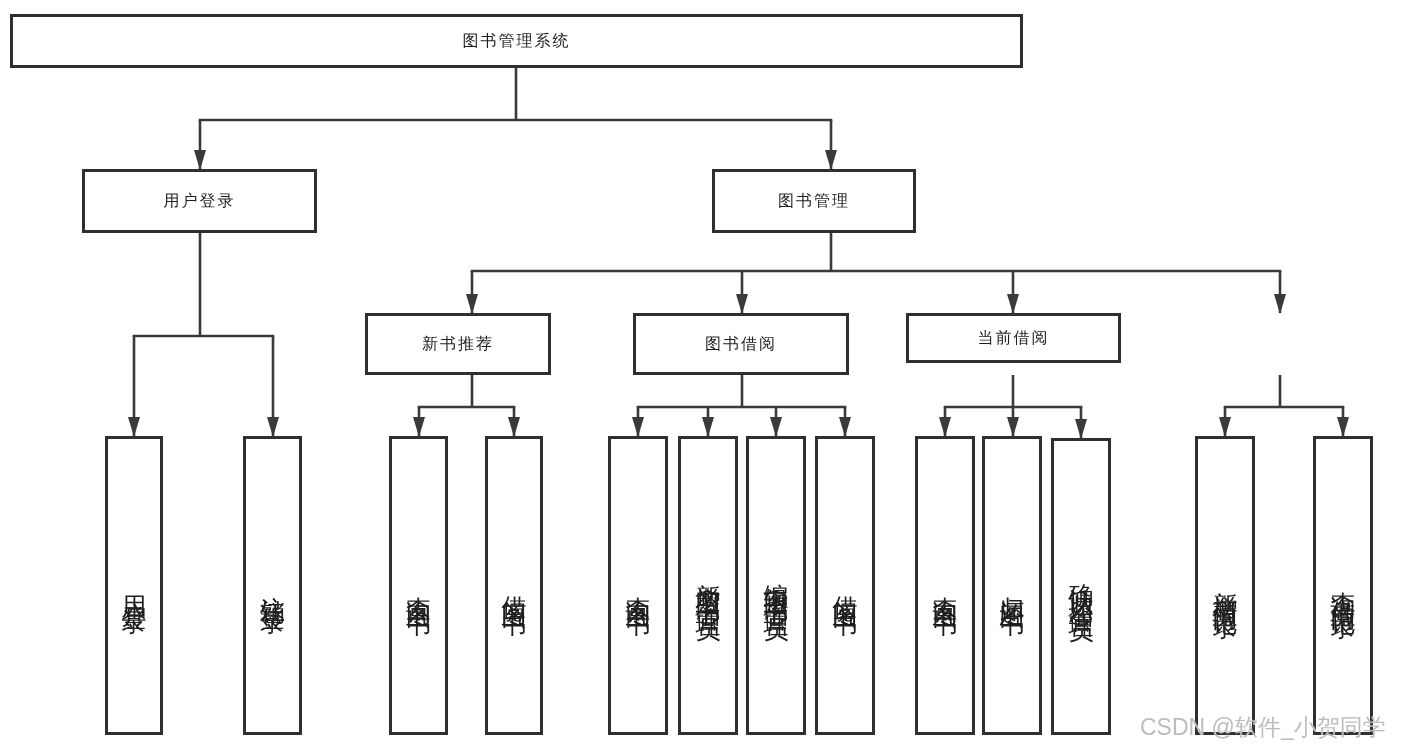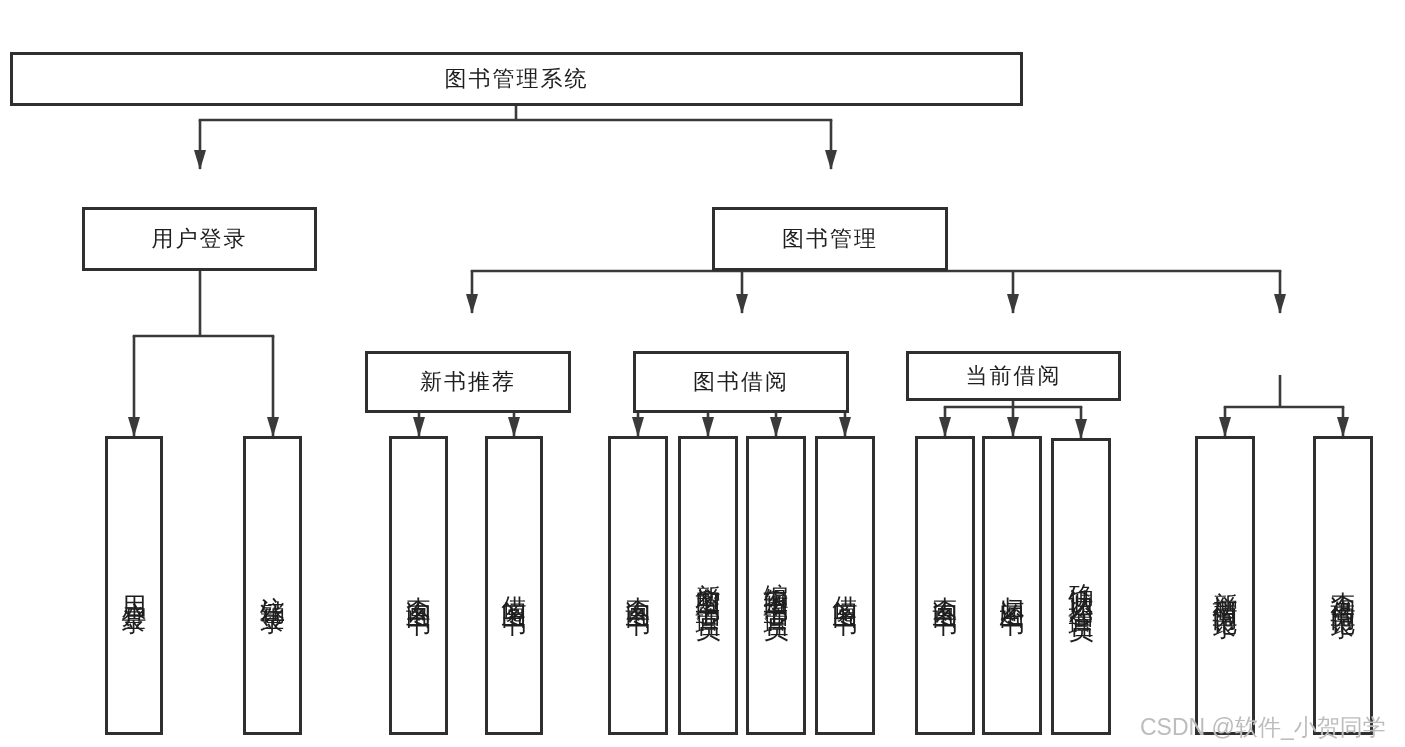--- a/index.html
+++ b/index.html
@@ -21,24 +21,23 @@
     position: absolute;
     box-sizing: border-box;
     border: 3px solid #2f2f2f;
     background: #ffffff;
     display: flex;
     align-items: center;
     justify-content: center;
     color: #1e1e1e;
   }
   .hbox {
-    font-size: 22px;
+    font-size: 16px;
     letter-spacing: 2px;
     white-space: nowrap;
-    margin-top: 38px;
   }
   .vbox {
     writing-mode: vertical-rl;
     text-orientation: mixed;
     font-size: 25px;
     letter-spacing: 5px;
     line-height: 1;
   }
   .watermark {
     position: absolute;
@@ -103,23 +102,23 @@
       <path d="M1280,375 V408"></path>
       <path d="M1223.7,407 H1344.3"></path>
       <path d="M1225,407 V436" marker-end="url(#arrow)"></path>
       <path d="M1343,407 V436" marker-end="url(#arrow)"></path>
     </g>
   </svg>
 
   <div class="hbox" style="left:10px; top:14px; width:1013px; height:54px;">图书管理系统</div>
 
   <div class="hbox" style="left:82px; top:169px; width:235px; height:64px;">用户登录</div>
-  <div class="hbox" style="left:712px; top:169px; width:236px; height:64px;">图书管理</div>
+  <div class="hbox" style="left:712px; top:169px; width:204px; height:64px;">图书管理</div>
 
-  <div class="hbox" style="left:365px; top:313px; width:206px; height:62px;">新书推荐</div>
+  <div class="hbox" style="left:365px; top:313px; width:186px; height:62px;">新书推荐</div>
   <div class="hbox" style="left:633px; top:313px; width:216px; height:62px;">图书借阅</div>
   <div class="hbox" style="left:906px; top:313px; width:215px; height:50px;">当前借阅</div>
 
   <div class="vbox" style="left:105px; top:436px; width:58px; height:299px;">用户登录</div>
   <div class="vbox" style="left:243px; top:436px; width:59px; height:299px;">注销登录</div>
 
   <div class="vbox" style="left:389px; top:436px; width:59px; height:299px;">查询图书</div>
   <div class="vbox" style="left:485px; top:436px; width:58px; height:299px;">借阅图书</div>
 
   <div class="vbox" style="left:608px; top:436px; width:60px; height:299px;">查询图书</div>

